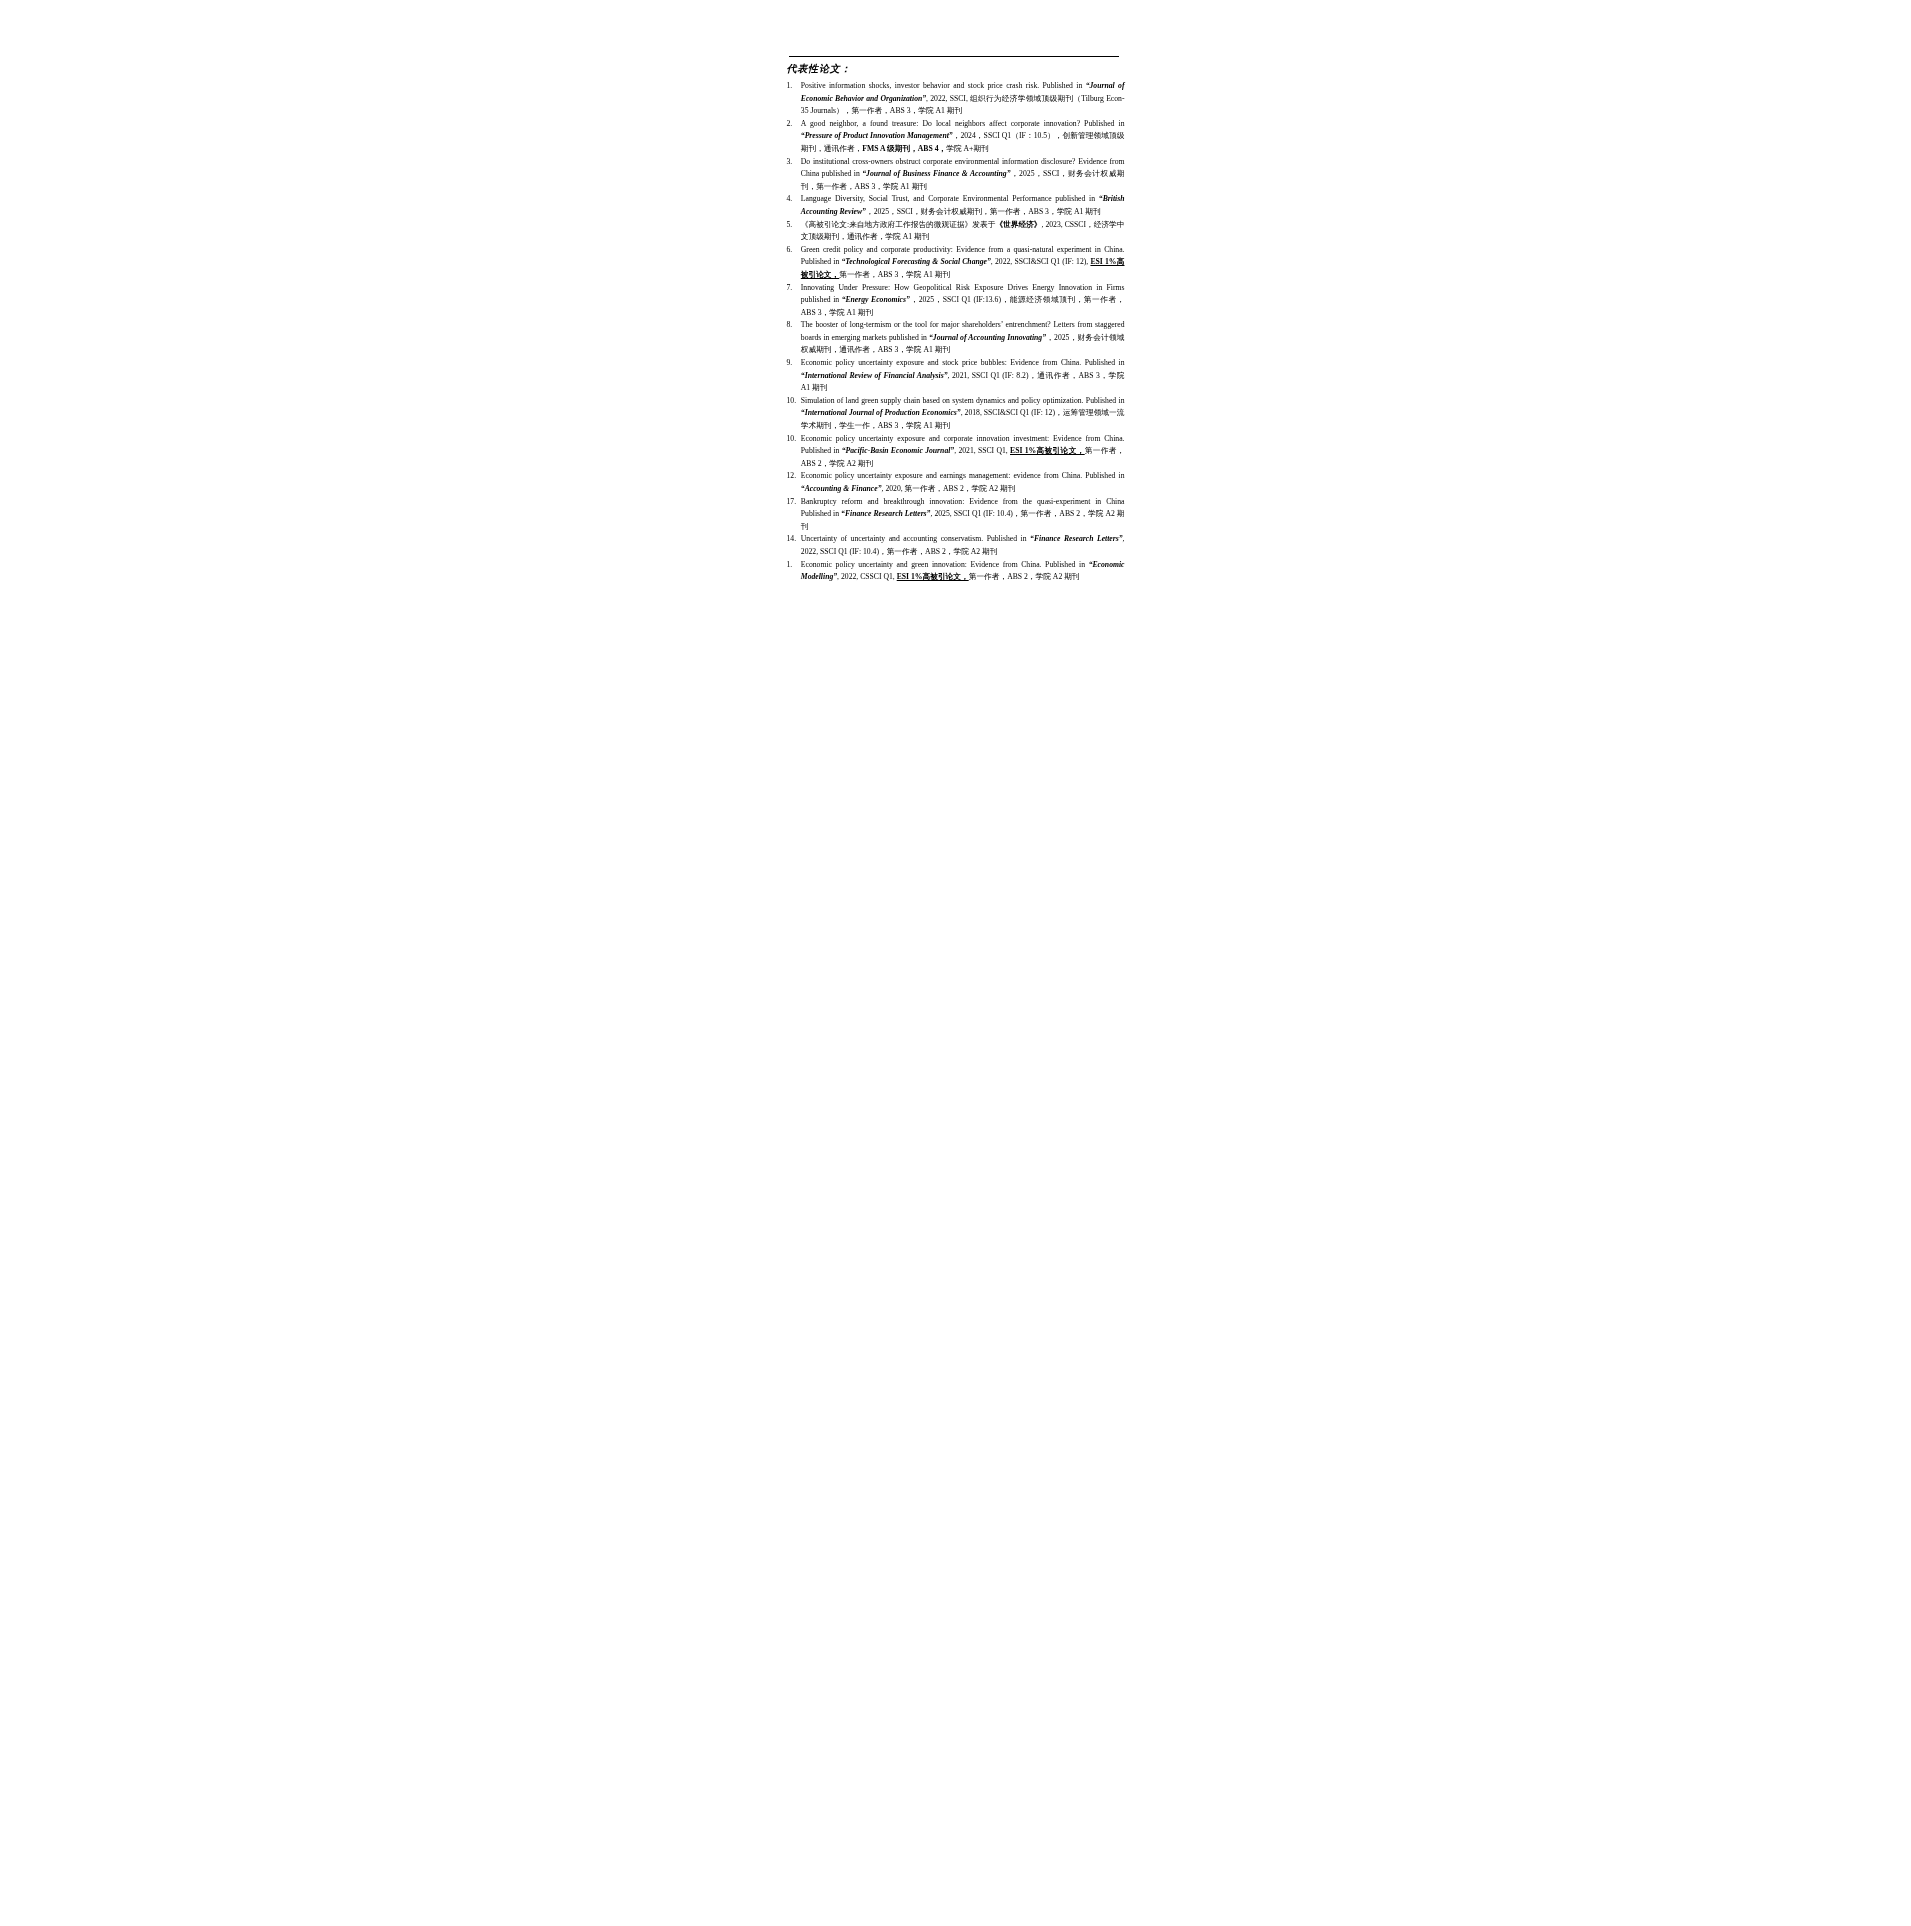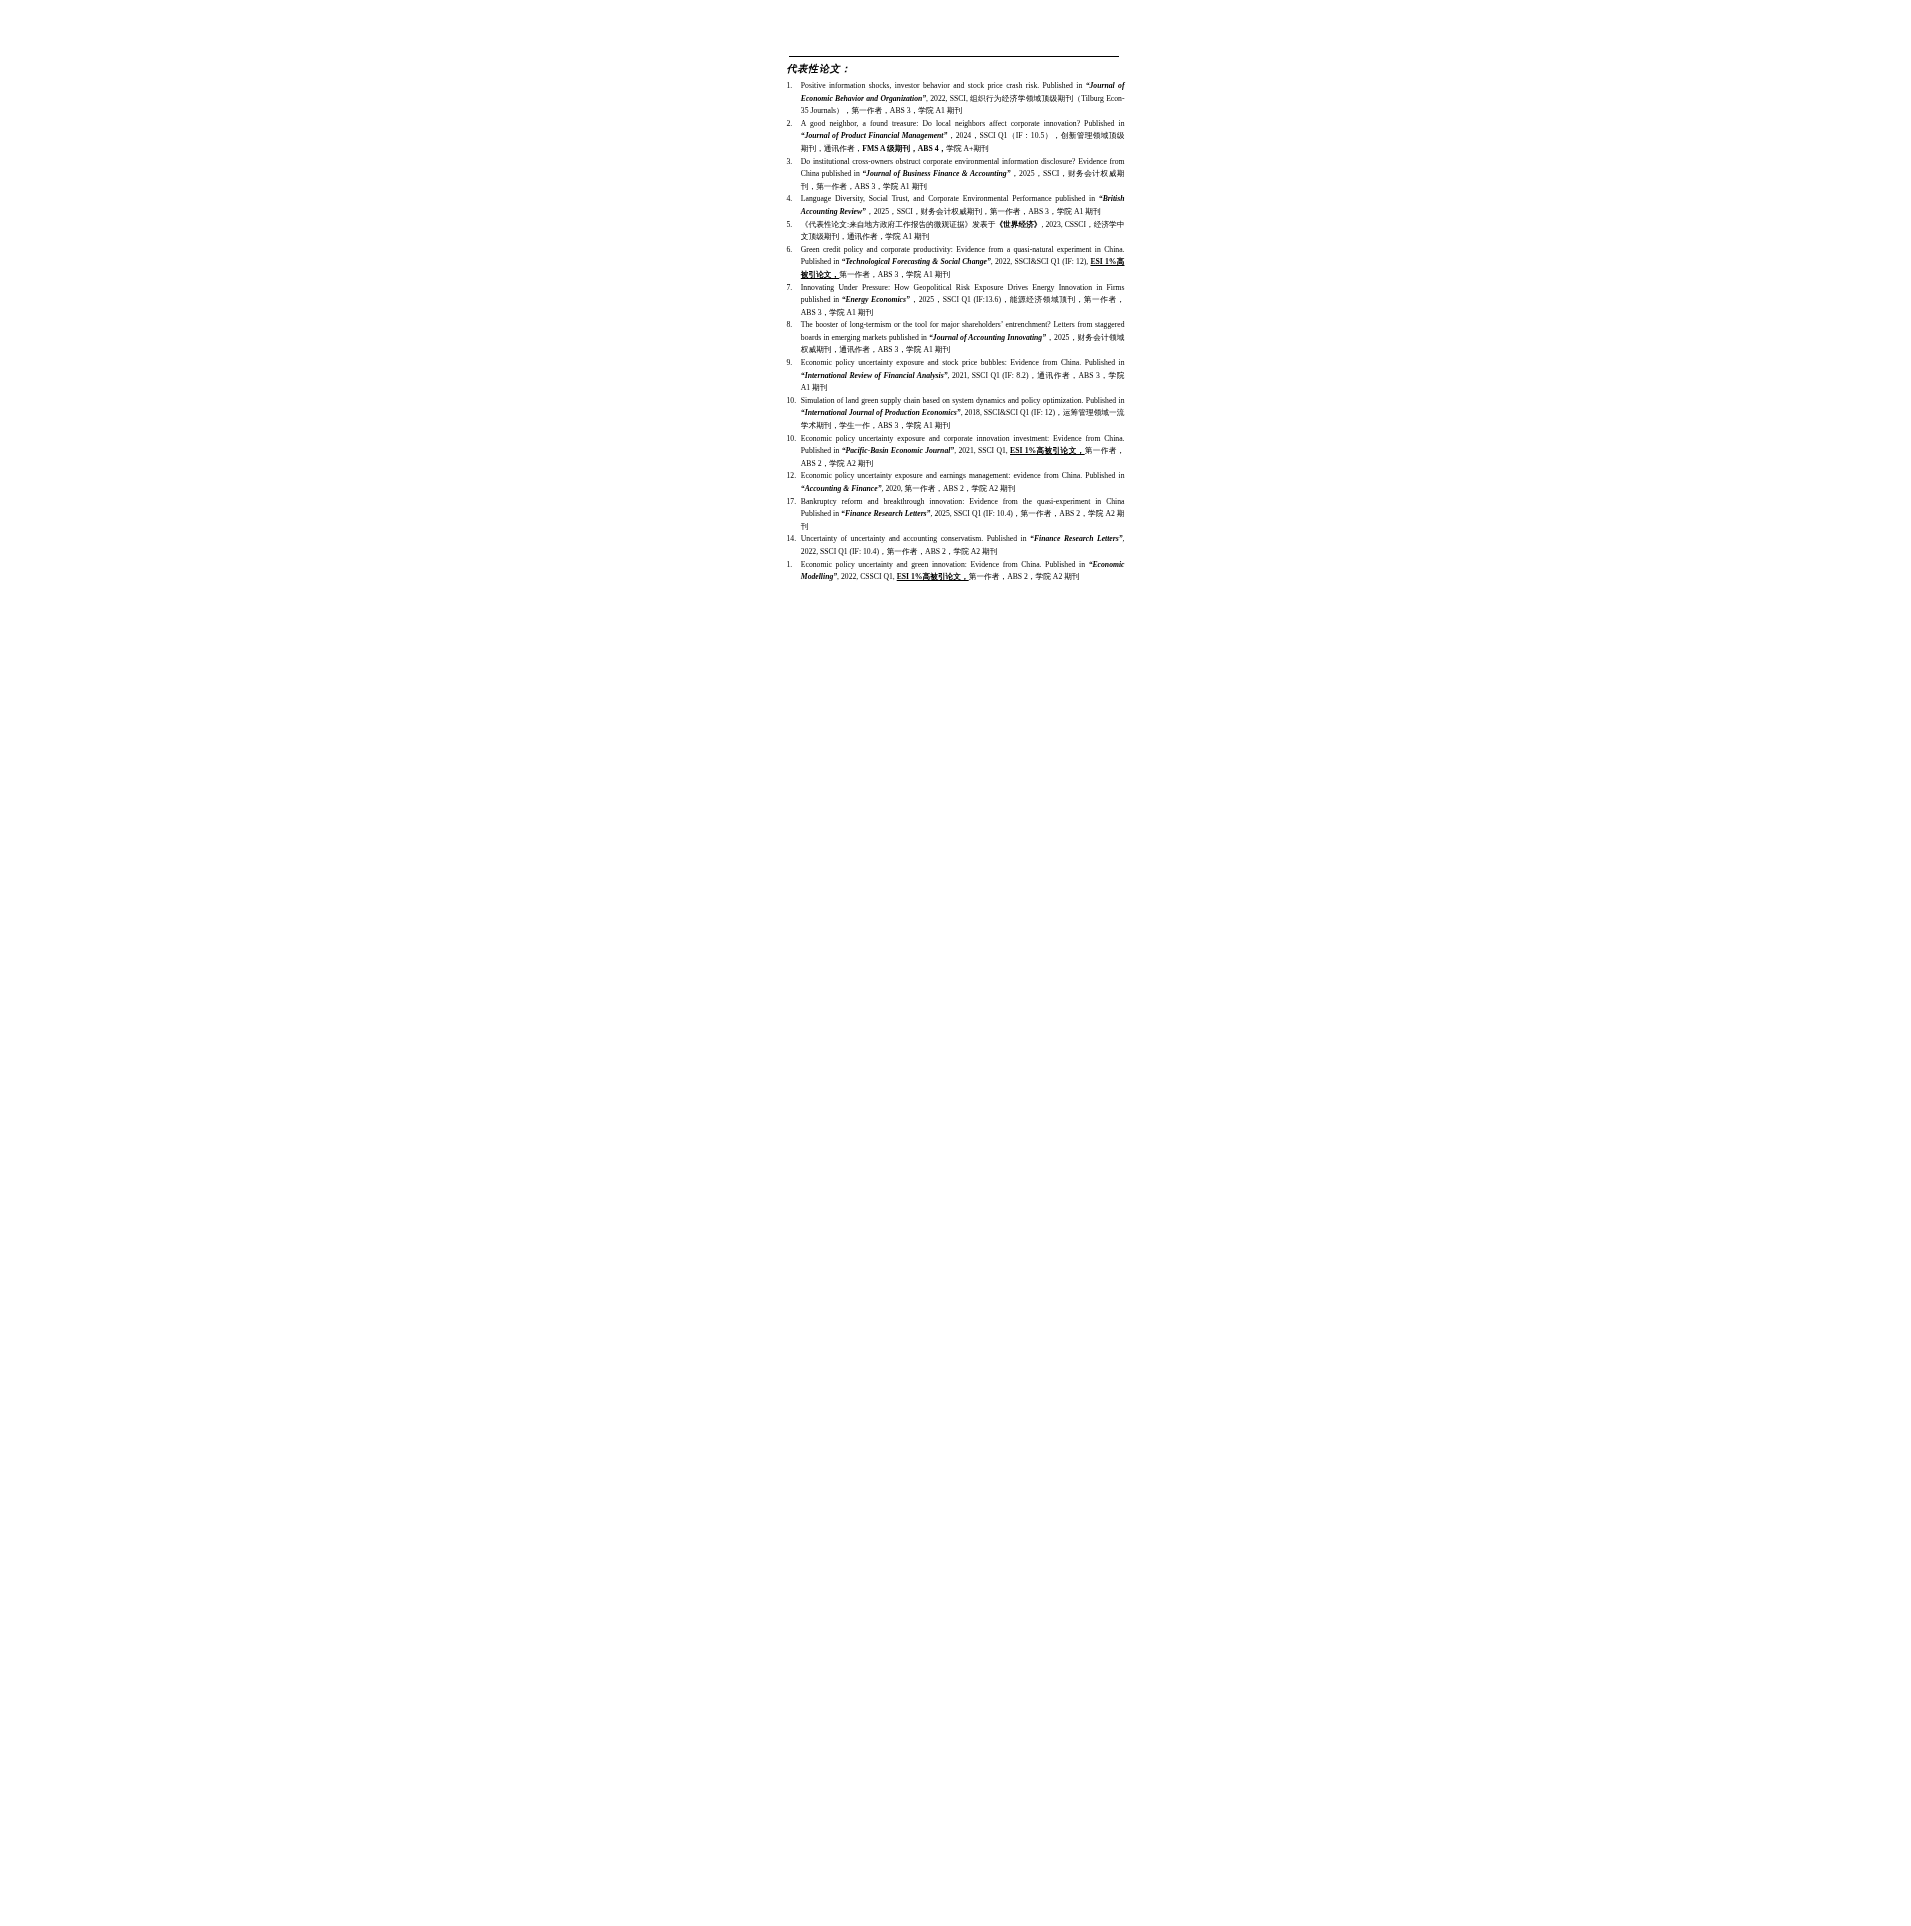--- a/index.html
+++ b/index.html
@@ -47,24 +47,24 @@
   .u{text-decoration:underline;text-decoration-thickness:0.8px;text-underline-offset:1.2px;}
 </style>
 </head>
 <body>
 
 <div class="page">
   <div class="top-rule"></div>
   <h1 class="heading">代表性论文：</h1>
   <ol class="pub-list">
       <li><span class="num">1.</span><span class="">Positive information shocks, investor behavior and stock price crash risk. Published in </span><span class="b i ">“Journal of Economic Behavior and Organization”</span><span class="">, 2022, SSCI, 组织行为经济学领域顶级期刊（Tilburg Econ-35 Journals），第一作者，ABS 3，学院 A1 期刊</span></li>
-      <li><span class="num">2.</span><span class="">A good neighbor, a found treasure: Do local neighbors affect corporate innovation? Published in </span><span class="b i ">“Journal of Product Financial Management”</span><span class="">，2024，SSCI Q1（IF：10.5），创新管理领域顶级期刊，通讯作者，</span><span class="b ">FMS A 级期刊，ABS 4，</span><span class="">学院 A+期刊</span></li>
+      <li><span class="num">2.</span><span class="">A good neighbor, a found treasure: Do local neighbors affect corporate innovation? Published in </span><span class="b i ">“Pressure of Product Innovation Management”</span><span class="">，2024，SSCI Q1（IF：10.5），创新管理领域顶级期刊，通讯作者，</span><span class="b ">FMS A 级期刊，ABS 4，</span><span class="">学院 A+期刊</span></li>
       <li><span class="num">3.</span><span class="">Do institutional cross-owners obstruct corporate environmental information disclosure? Evidence from China published in </span><span class="b i ">“Journal of Business Finance &amp; Accounting”</span><span class="">，2025，SSCI，财务会计权威期刊，第一作者，ABS 3，学院 A1 期刊</span></li>
       <li><span class="num">4.</span><span class="">Language Diversity, Social Trust, and Corporate Environmental Performance published in </span><span class="b i ">“British Accounting Review”</span><span class="">，2025，SSCI，财务会计权威期刊，第一作者，ABS 3，学院 A1 期刊</span></li>
-      <li><span class="num">5.</span><span class="">《代表性论文:来自地方政府工作报告的微观证据》发表于</span><span class="b ">《世界经济》</span><span class="">, 2023, CSSCI，经济学中文顶级期刊，通讯作者，学院 A1 期刊</span></li>
+      <li><span class="num">5.</span><span class="">《高被引论文:来自地方政府工作报告的微观证据》发表于</span><span class="b ">《世界经济》</span><span class="">, 2023, CSSCI，经济学中文顶级期刊，通讯作者，学院 A1 期刊</span></li>
       <li><span class="num">6.</span><span class="">Green credit policy and corporate productivity: Evidence from a quasi-natural experiment in China. Published in </span><span class="b i ">“Technological Forecasting &amp; Social Change”</span><span class="">, 2022, SSCI&amp;SCI Q1 (IF: 12), </span><span class="b u">ESI 1%高被引论文，</span><span class="">第一作者，ABS 3，学院 A1 期刊</span></li>
       <li><span class="num">7.</span><span class="">Innovating Under Pressure: How Geopolitical Risk Exposure Drives Energy Innovation in Firms published in </span><span class="b i ">“Energy Economics”</span><span class="">，2025，SSCI Q1 (IF:13.6)，能源经济领域顶刊，第一作者，ABS 3，学院 A1 期刊</span></li>
       <li><span class="num">8.</span><span class="">The booster of long-termism or the tool for major shareholders’ entrenchment? Letters from staggered boards in emerging markets published in </span><span class="b i ">“Journal of Accounting Innovating”</span><span class="">，2025，财务会计领域权威期刊，通讯作者，ABS 3，学院 A1 期刊</span></li>
       <li><span class="num">9.</span><span class="">Economic policy uncertainty exposure and stock price bubbles: Evidence from China. Published in </span><span class="b i ">“International Review of Financial Analysis”</span><span class="">, 2021, SSCI Q1 (IF: 8.2)，通讯作者，ABS 3，学院 A1 期刊</span></li>
       <li><span class="num">10.</span><span class="">Simulation of land green supply chain based on system dynamics and policy optimization. Published in </span><span class="b i ">“International Journal of Production Economics”</span><span class="">, 2018, SSCI&amp;SCI Q1 (IF: 12)，运筹管理领域一流学术期刊，学生一作，ABS 3，学院 A1 期刊</span></li>
       <li><span class="num">10.</span><span class="">Economic policy uncertainty exposure and corporate innovation investment: Evidence from China. Published in </span><span class="b i ">“Pacific-Basin Economic Journal”</span><span class="">, 2021, SSCI Q1, </span><span class="b u">ESI 1%高被引论文，</span><span class="">第一作者，ABS 2，学院 A2 期刊</span></li>
       <li><span class="num">12.</span><span class="">Economic policy uncertainty exposure and earnings management: evidence from China. Published in </span><span class="b i ">“Accounting &amp; Finance”</span><span class="">, 2020, 第一作者，ABS 2，学院 A2 期刊</span></li>
       <li><span class="num">17.</span><span class="">Bankruptcy reform and breakthrough innovation: Evidence from the quasi-experiment in China Published in </span><span class="b i ">“Finance Research Letters”</span><span class="">, 2025, SSCI Q1 (IF: 10.4)，第一作者，ABS 2，学院 A2 期刊</span></li>
       <li><span class="num">14.</span><span class="">Uncertainty of uncertainty and accounting conservatism. Published in </span><span class="b i ">“Finance Research Letters”</span><span class="">, 2022, SSCI Q1 (IF: 10.4)，第一作者，ABS 2，学院 A2 期刊</span></li>
       <li><span class="num">1.</span><span class="">Economic policy uncertainty and green innovation: Evidence from China. Published in </span><span class="b i ">“Economic Modelling”</span><span class="">, 2022, CSSCI Q1, </span><span class="b u">ESI 1%高被引论文，</span><span class="">第一作者，ABS 2，学院 A2 期刊</span></li>

